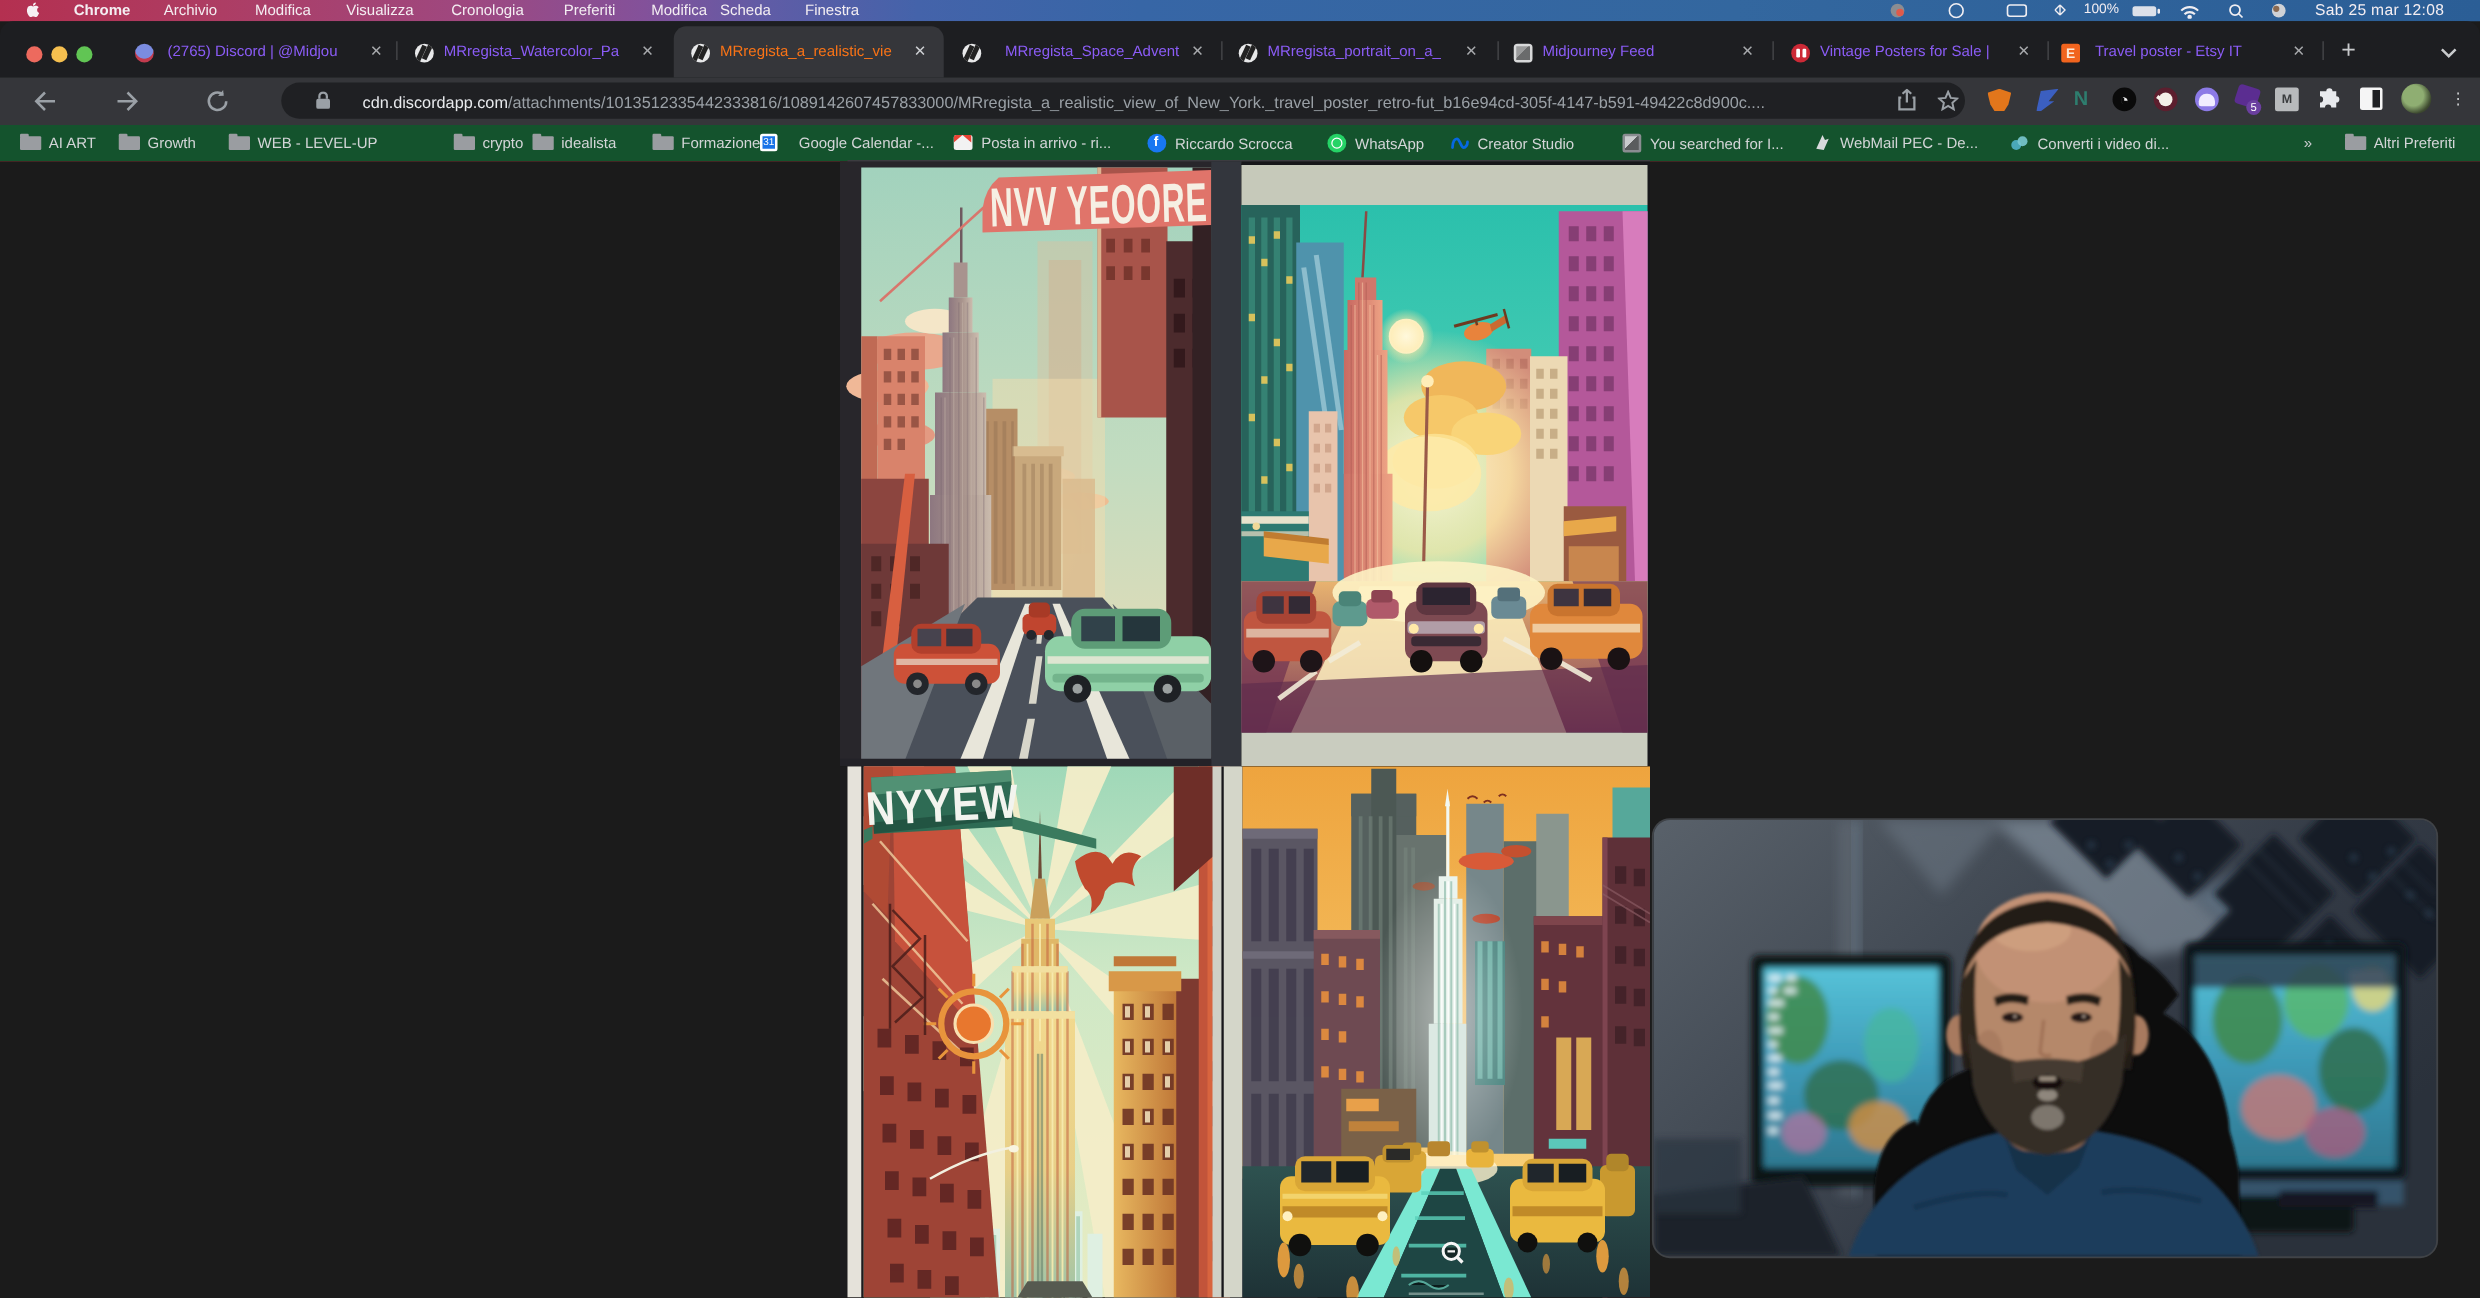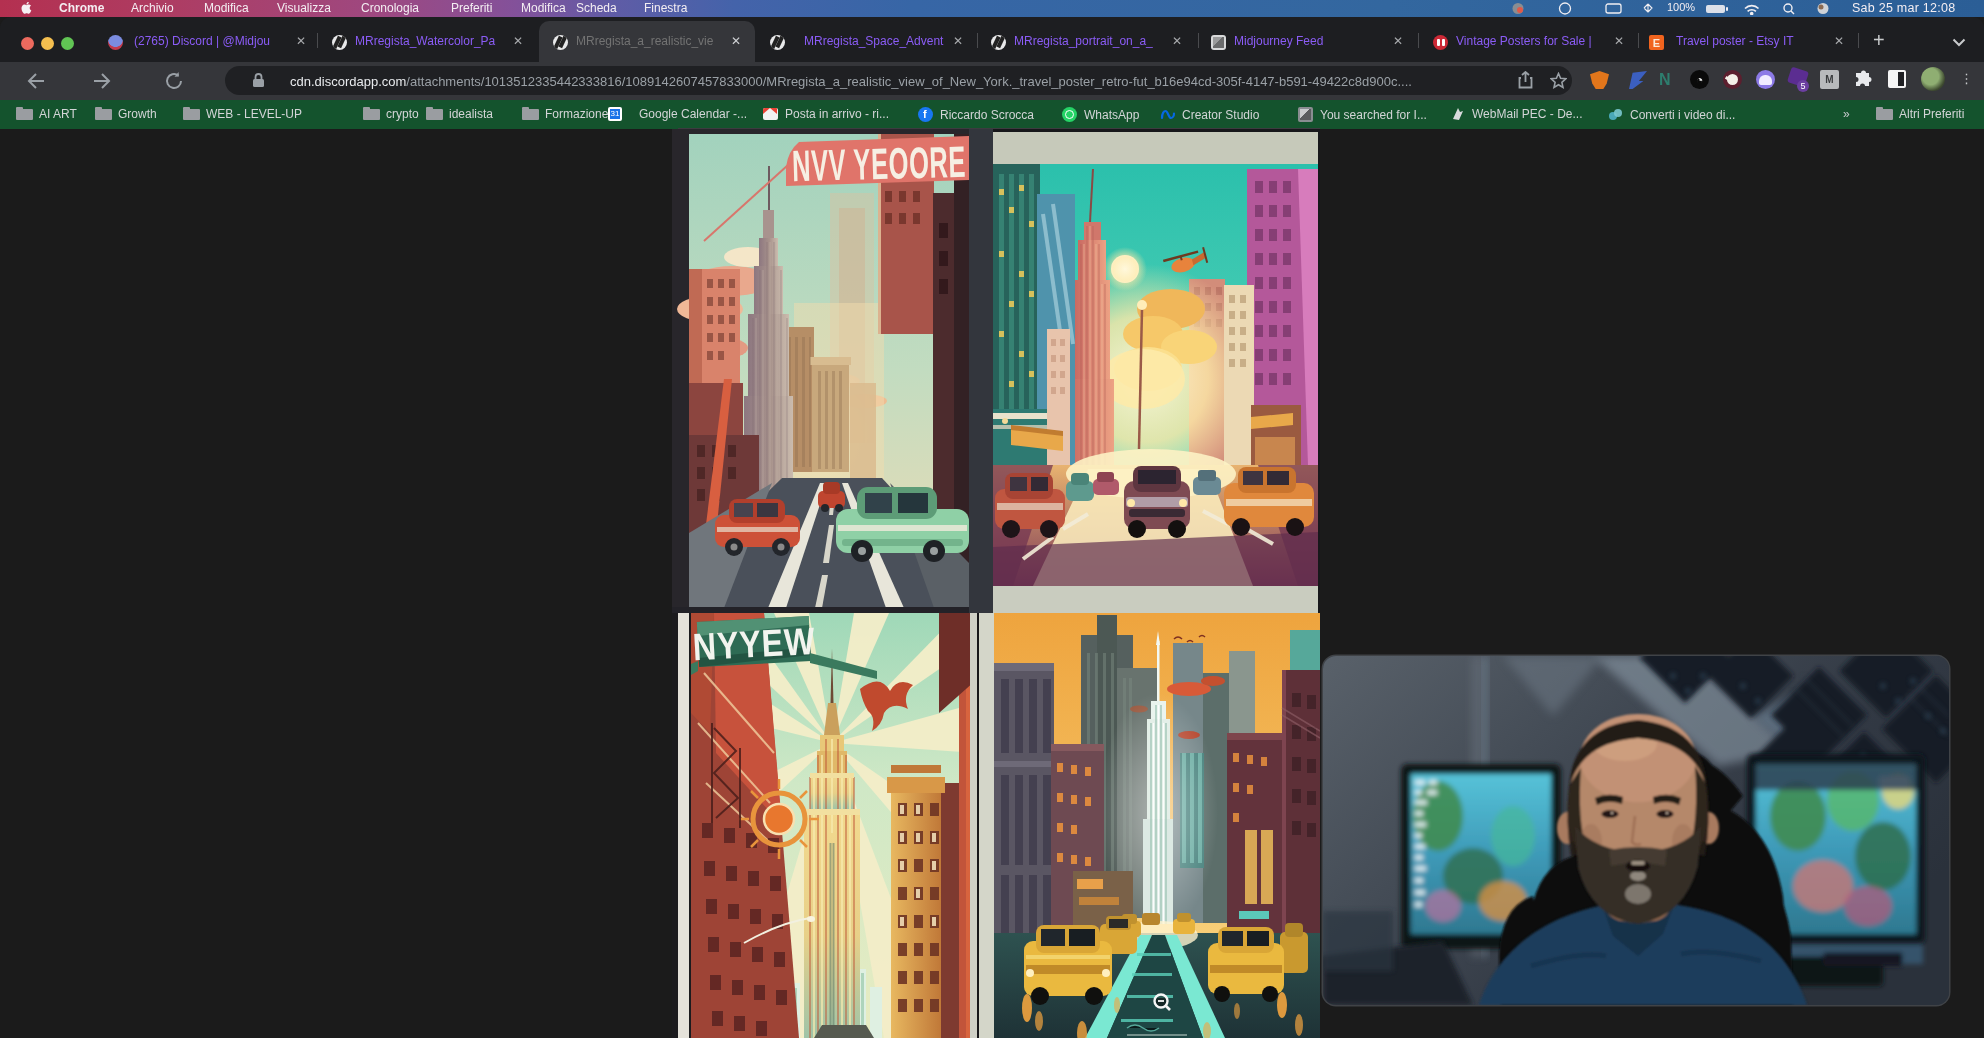--- a/index.html
+++ b/index.html
@@ -80,21 +80,21 @@
     <div style="position:absolute;left:4px;top:4px;width:3px;height:7px;background:#fff;border-radius:1px;"></div>
     <div style="position:absolute;left:9px;top:4px;width:3px;height:7px;background:#fff;border-radius:1px;"></div>
   </div>
 <div class="abs" style="left:1649px;top:35px;width:15px;height:15px;border-radius:2px;background:#f1641e;display:flex;align-items:center;justify-content:center;color:#fbe9d8;font-size:11px;font-weight:bold;">E</div>
 
 <span class="tabtxt" style="left:134px;width:152px;">(2765) Discord | @Midjou</span>
 <span class="tabx" style="left:296px;">✕</span>
 <div class="tab-sep" style="left:317px;"></div>
 <span class="tabtxt" style="left:355px;width:148px;">MRregista_Watercolor_Pa</span>
 <span class="tabx" style="left:513px;">✕</span>
-<span class="tabtxt" style="left:576px;width:144px;color:#737373;">MRregista_a_realistic_vie</span>
+<span class="tabtxt" style="left:576px;width:144px;color:#f97316;">MRregista_a_realistic_vie</span>
 <span class="tabx" style="left:731px;color:#cfd1d4;">✕</span>
 <span class="tabtxt" style="left:804px;width:148px;">MRregista_Space_Advent</span>
 <span class="tabx" style="left:953px;">✕</span>
 <div class="tab-sep" style="left:977px;"></div>
 <span class="tabtxt" style="left:1014px;width:148px;">MRregista_portrait_on_a_</span>
 <span class="tabx" style="left:1172px;">✕</span>
 <div class="tab-sep" style="left:1198px;"></div>
 <span class="tabtxt" style="left:1234px;width:150px;">Midjourney Feed</span>
 <span class="tabx" style="left:1393px;">✕</span>
 <div class="tab-sep" style="left:1418px;"></div>

